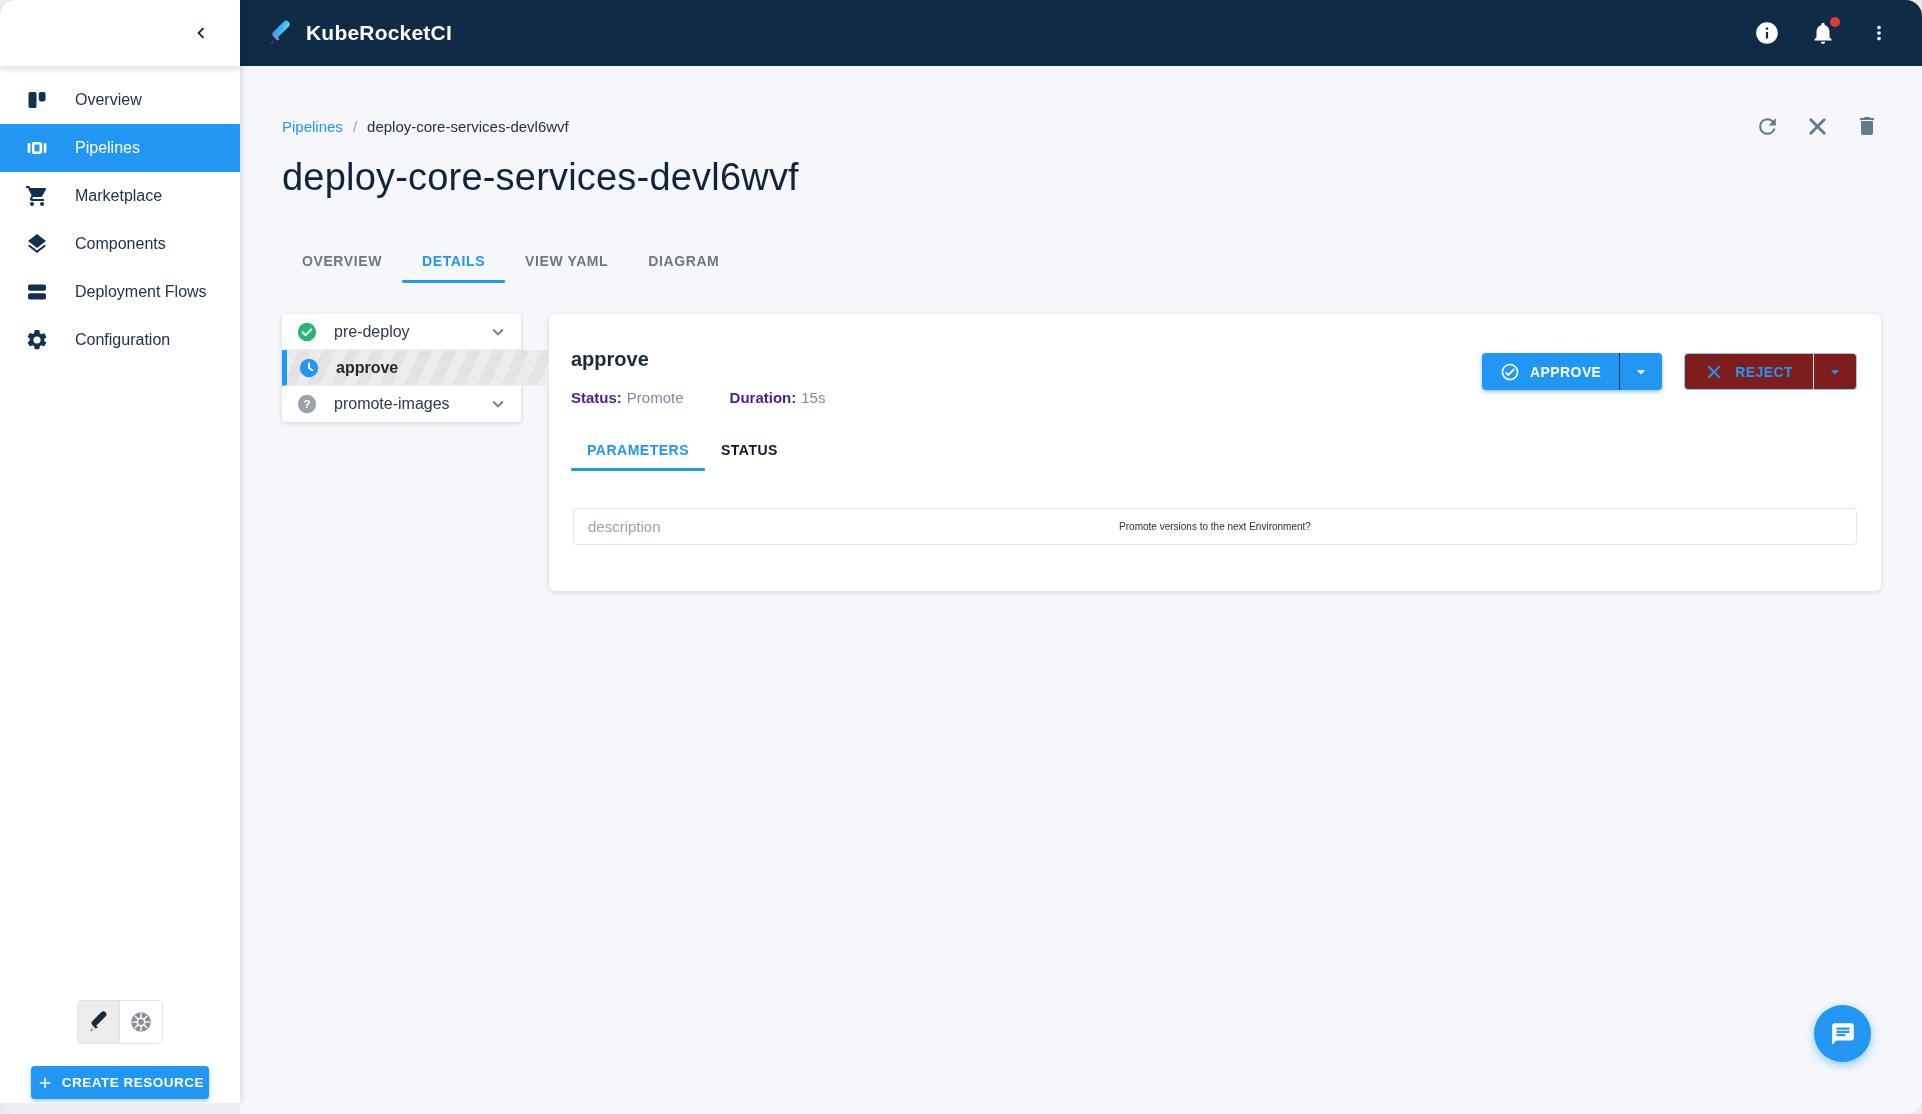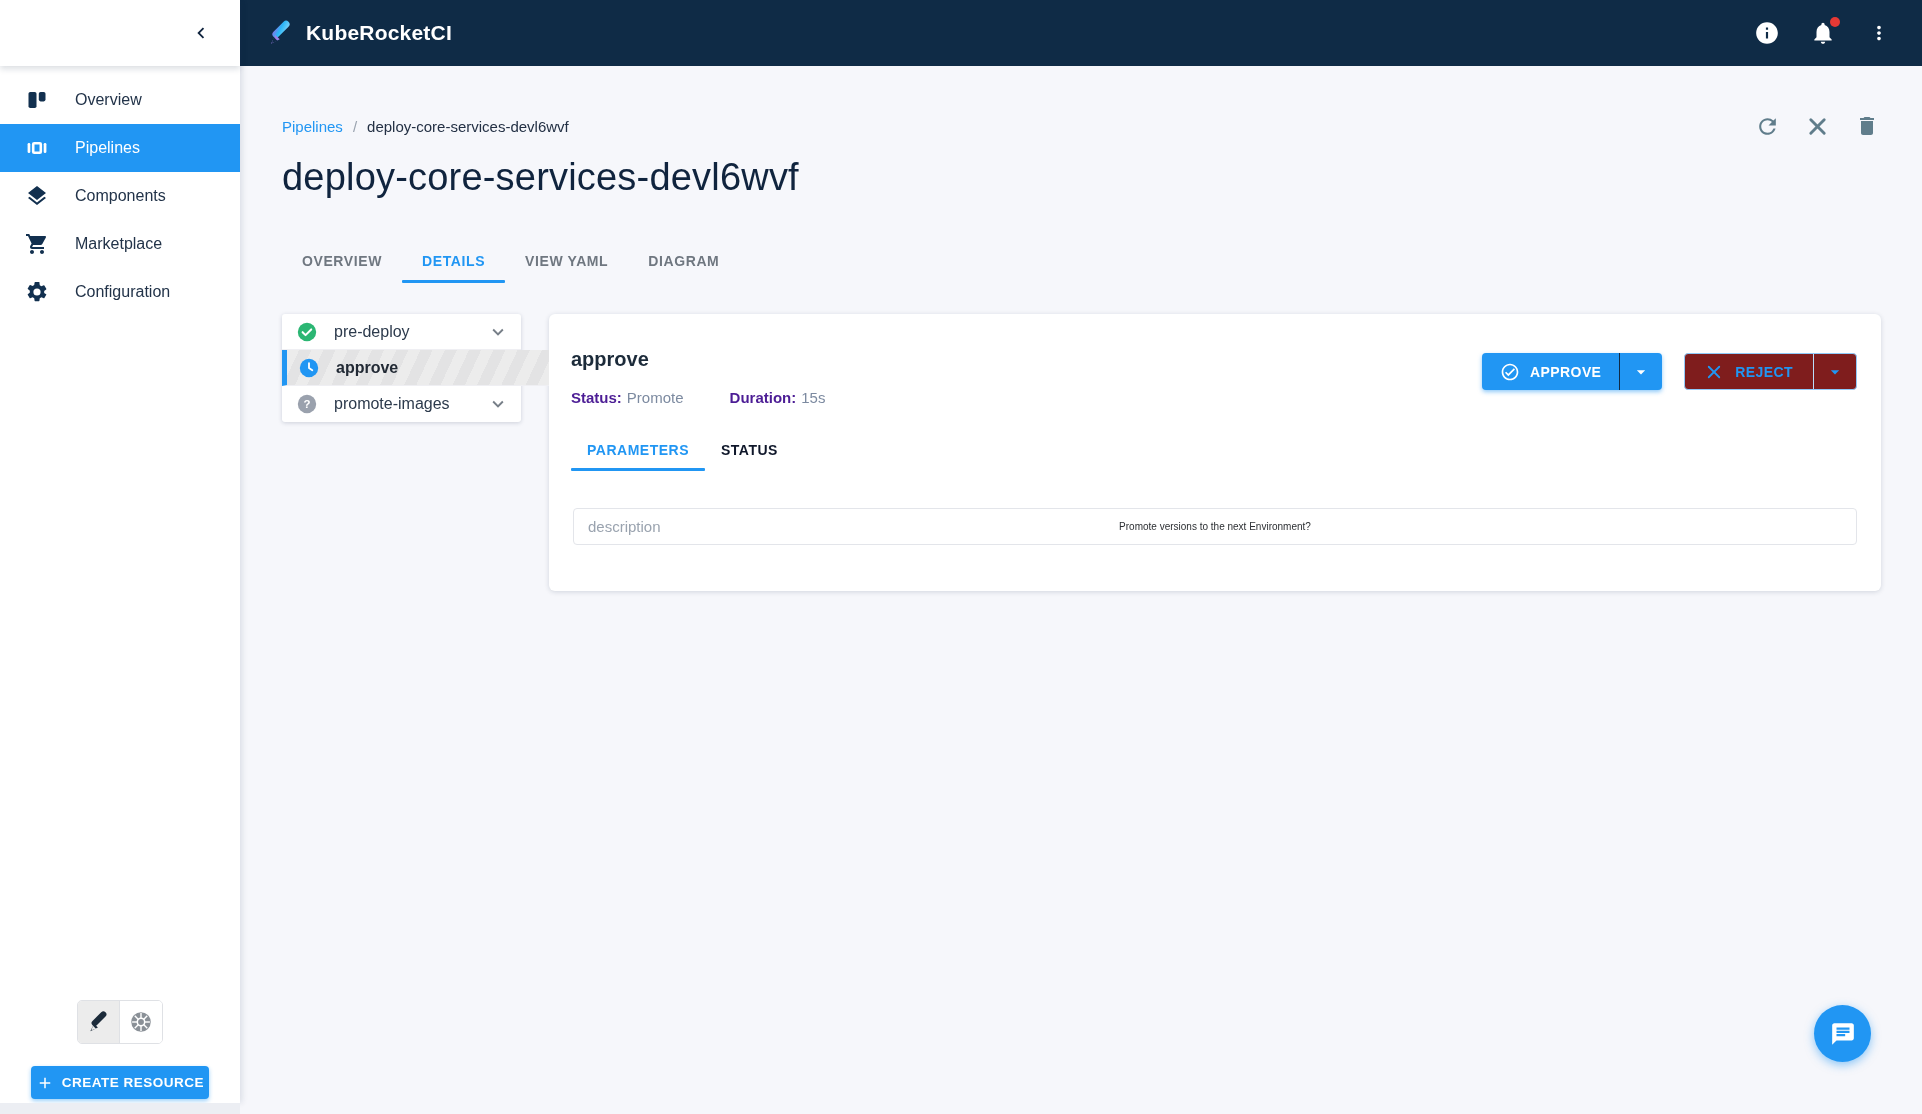--- a/index.html
+++ b/index.html
@@ -1,17 +1,17 @@
 <!DOCTYPE html>
 <html><head>
 <meta charset="utf-8">
 <style>
   * { margin:0; padding:0; box-sizing:border-box; }
   html,body { width:1922px; height:1114px; font-family:"Liberation Sans", sans-serif; background:#e9eaef; }
-  .root { position:relative; width:1922px; height:1114px; background:#f6f7fb; overflow:hidden; }
+  .root { position:relative; width:1922px; height:1114px; background:#f6f7fb; overflow:hidden;border-radius:16px; }
 
   
   .appbar { position:absolute; left:240px; top:0; right:0; height:66px; background:#0f2b46;
             display:flex; align-items:center; justify-content:space-between; padding:0 28px 0 26px; z-index:5; }
   .brand { display:flex; align-items:center; gap:10px; }
   .brand-name { color:#fff; font-size:21px; font-weight:bold; letter-spacing:.2px; }
   .appbar-right { display:flex; align-items:center; gap:26px; }
   .appbar-iconbtn { width:30px; height:30px; display:flex; align-items:center; justify-content:center; cursor:pointer; position:relative; }
   .badge-dot { position:absolute; top:-1px; right:-2px; width:10px; height:10px; border-radius:50%; background:#e53935; }
 
@@ -168,32 +168,41 @@
             <rect x="2.6" y="7" width="2.7" height="10" rx="1.3"></rect>
             <rect x="18.7" y="7" width="2.7" height="10" rx="1.3"></rect>
             <rect x="8.2" y="7.2" width="7.6" height="9.6" rx="1" fill="none" stroke="currentColor" stroke-width="2.6"></rect>
           </svg>
         </span>
         <span class="lbl">Pipelines</span>
       </div>
       <div class="nav-item">
         <span class="nav-icon">
           <svg width="24" height="24" viewBox="0 0 24 24" fill="currentColor">
+            <path d="M7 18c-1.1 0-1.99.9-1.99 2S5.9 22 7 22s2-.9 2-2-.9-2-2-2zM1 2v2h2l3.6 7.59-1.35 2.45c-.16.28-.25.61-.25.96 0 1.1.9 2 2 2h12v-2H7.42c-.14 0-.25-.11-.25-.25l.03-.12.9-1.63h7.45c.75 0 1.41-.41 1.75-1.03l3.58-6.49c.08-.14.12-.31.12-.48 0-.55-.45-1-1-1H5.21l-.94-2H1zm16 16c-1.1 0-1.99.9-1.99 2s.89 2 1.99 2 2-.9 2-2-.9-2-2-2z"></path>
+          </svg>
+        </span>
+        <span class="lbl">Marketplace</span>
+      </div>
+      <div class="nav-item">
+        <span class="nav-icon">
+          <svg width="24" height="24" viewBox="0 0 24 24" fill="currentColor">
             <path d="M11.99 18.54l-7.37-5.73L3 14.07l9 7 9-7-1.63-1.27-7.38 5.74zM12 16l7.36-5.73L21 9l-9-7-9 7 1.63 1.27L12 16z"></path>
           </svg>
         </span>
         <span class="lbl">Components</span>
       </div>
       <div class="nav-item">
         <span class="nav-icon">
           <svg width="24" height="24" viewBox="0 0 24 24" fill="currentColor">
-            <path d="M7 18c-1.1 0-1.99.9-1.99 2S5.9 22 7 22s2-.9 2-2-.9-2-2-2zM1 2v2h2l3.6 7.59-1.35 2.45c-.16.28-.25.61-.25.96 0 1.1.9 2 2 2h12v-2H7.42c-.14 0-.25-.11-.25-.25l.03-.12.9-1.63h7.45c.75 0 1.41-.41 1.75-1.03l3.58-6.49c.08-.14.12-.31.12-.48 0-.55-.45-1-1-1H5.21l-.94-2H1zm16 16c-1.1 0-1.99.9-1.99 2s.89 2 1.99 2 2-.9 2-2-.9-2-2-2z"></path>
-          </svg>
-        </span>
-        <span class="lbl">Marketplace</span>
+            <rect x="3" y="4.5" width="18" height="6.2" rx="2"></rect>
+              <rect x="3" y="13.3" width="18" height="6.2" rx="2"></rect>
+          </svg>
+        </span>
+        <span class="lbl">Deployment Flows</span>
       </div>
       <div class="nav-item">
         <span class="nav-icon">
           <svg width="24" height="24" viewBox="0 0 24 24" fill="currentColor">
             <path d="M19.14 12.94a7.49 7.49 0 0 0 .06-.94 7.49 7.49 0 0 0-.06-.94l2.03-1.58a.49.49 0 0 0 .12-.62l-1.92-3.32a.49.49 0 0 0-.59-.22l-2.39.96a7.3 7.3 0 0 0-1.62-.94l-.36-2.54A.48.48 0 0 0 13.93 2h-3.86a.48.48 0 0 0-.48.41l-.36 2.54a7.3 7.3 0 0 0-1.62.94l-2.39-.96a.49.49 0 0 0-.59.22L2.71 8.47a.48.48 0 0 0 .12.62l2.03 1.58a7.49 7.49 0 0 0-.06.94 7.49 7.49 0 0 0 .06.94l-2.03 1.58a.48.48 0 0 0-.12.62l1.92 3.32a.49.49 0 0 0 .59.22l2.39-.96a7.3 7.3 0 0 0 1.62.94l.36 2.54a.48.48 0 0 0 .48.41h3.86a.48.48 0 0 0 .48-.41l.36-2.54a7.3 7.3 0 0 0 1.62-.94l2.39.96a.49.49 0 0 0 .59-.22l1.92-3.32a.49.49 0 0 0-.12-.62zM12 15.6A3.6 3.6 0 1 1 15.6 12 3.6 3.6 0 0 1 12 15.6z"></path>
           </svg>
         </span>
         <span class="lbl">Configuration</span>
       </div>
     </div>

